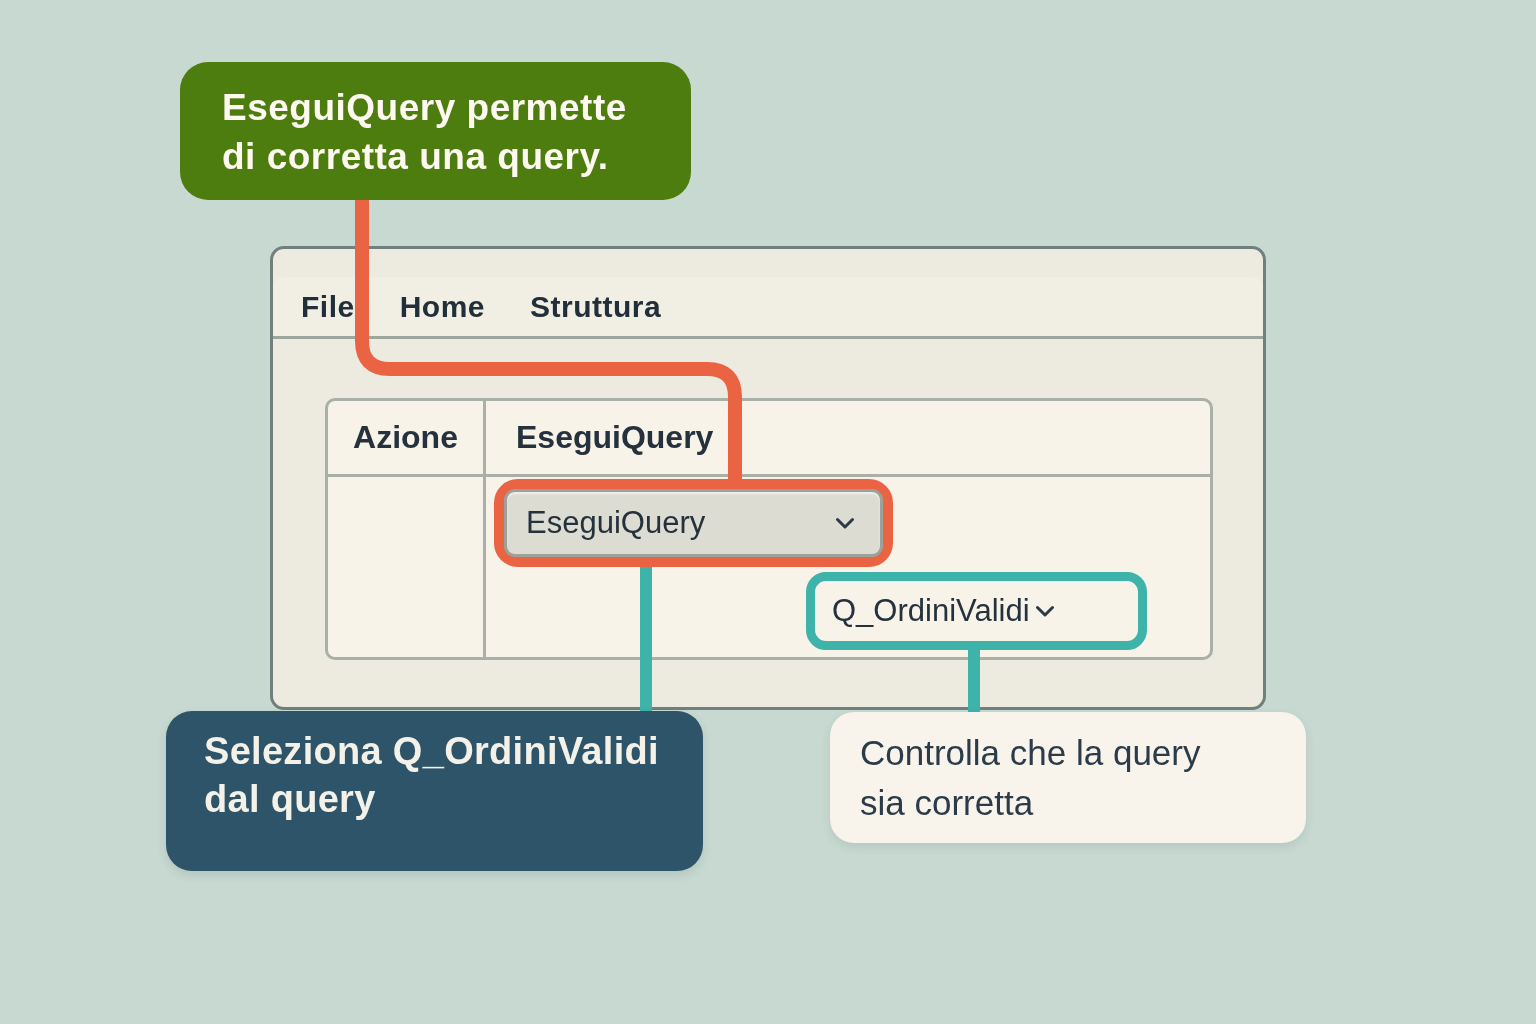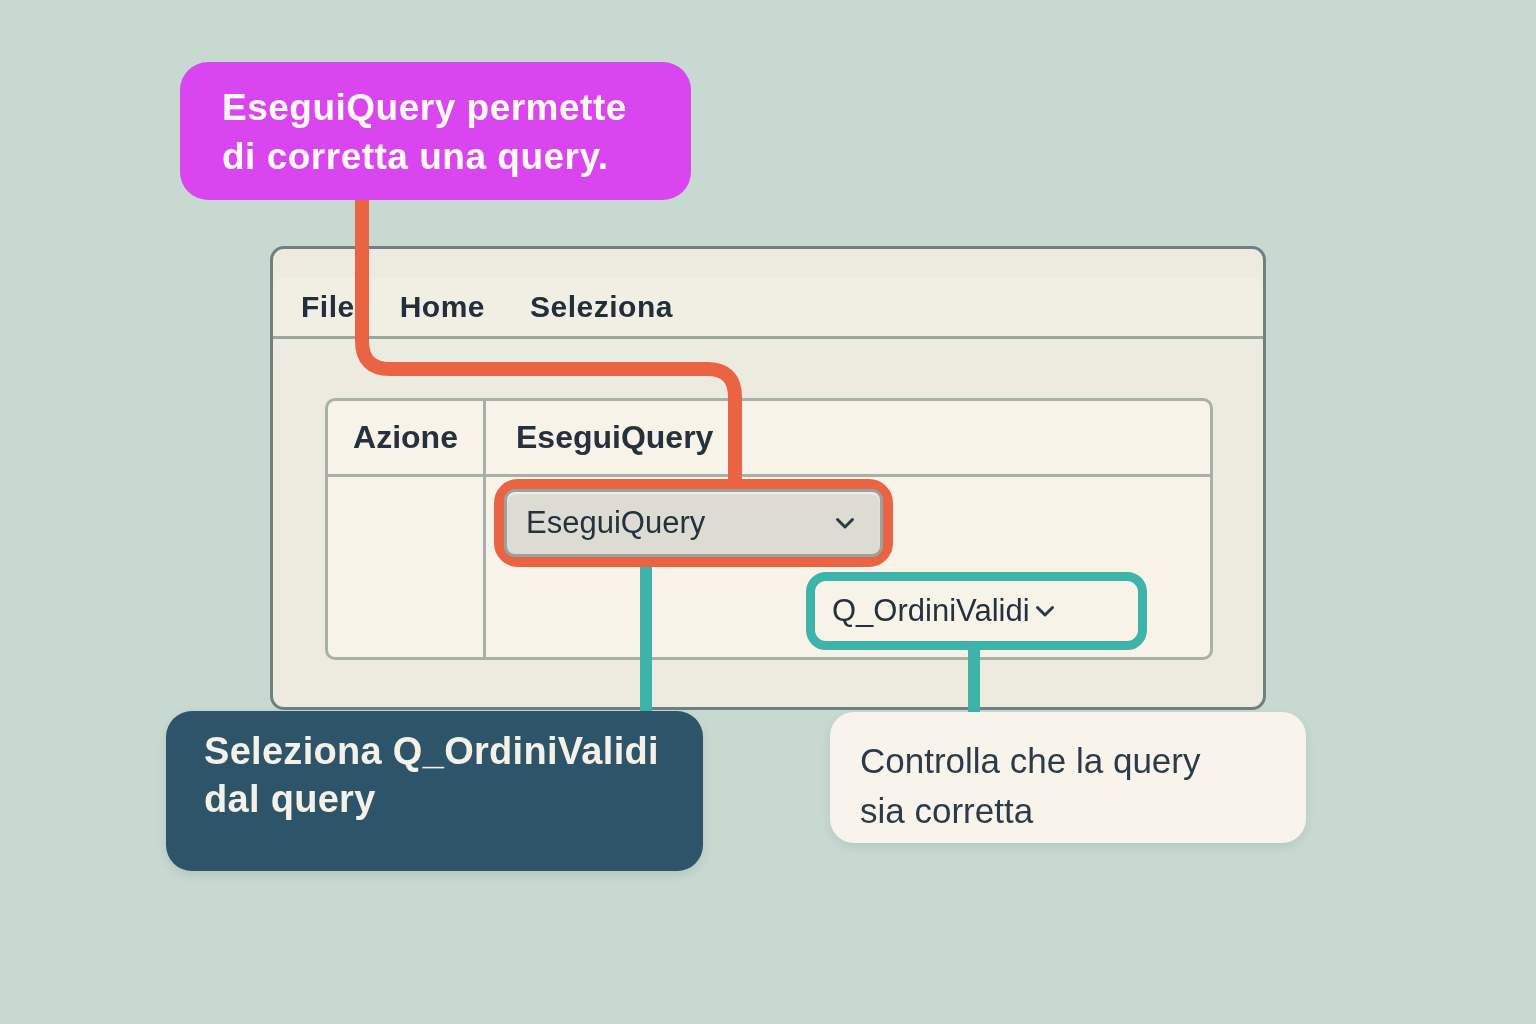--- a/index.html
+++ b/index.html
@@ -119,21 +119,21 @@
 
   
   .callout {
     position: absolute;
     z-index: 4;
   }
   .callout .line { white-space: nowrap; }
   .co-top {
     left: 180px; top: 62px;
     width: 511px; height: 138px;
-    background: #d946ef;
+    background: #4d7c0f;
     border-radius: 28px;
     color: #FDF8F0;
     font-size: 37px;
     font-weight: 700;
     line-height: 49px;
     padding: 21px 0 0 42px;
     letter-spacing: 0.5px;
   }
   .co-dark {
     left: 166px; top: 711px;
@@ -150,33 +150,33 @@
   }
   .co-light {
     left: 830px; top: 712px;
     width: 476px; height: 131px;
     background: #F8F4EB;
     border-radius: 24px;
     color: #2C3B49;
     font-size: 35px;
     font-weight: 400;
     line-height: 50px;
-    padding: 24px 0 0 30px;
+    padding: 16px 0 0 30px;
     box-shadow: 0 4px 10px rgba(30,60,70,0.10);
   }
 </style>
 </head>
 <body>
 
 <div class="window">
 
   <div class="menubar">
     <span class="menu-item">File</span>
     <span class="menu-item">Home</span>
-    <span class="menu-item">Seleziona</span>
+    <span class="menu-item">Struttura</span>
   </div>
 
   <div class="macro-table">
     <div class="t-row t-head">
       <div class="t-cell c-action">Azione</div>
       <div class="t-cell c-macro">EseguiQuery</div>
       <div class="t-cell c-rest"></div>
     </div>
     <div class="t-row t-body">
       <div class="t-cell c-action"></div>

